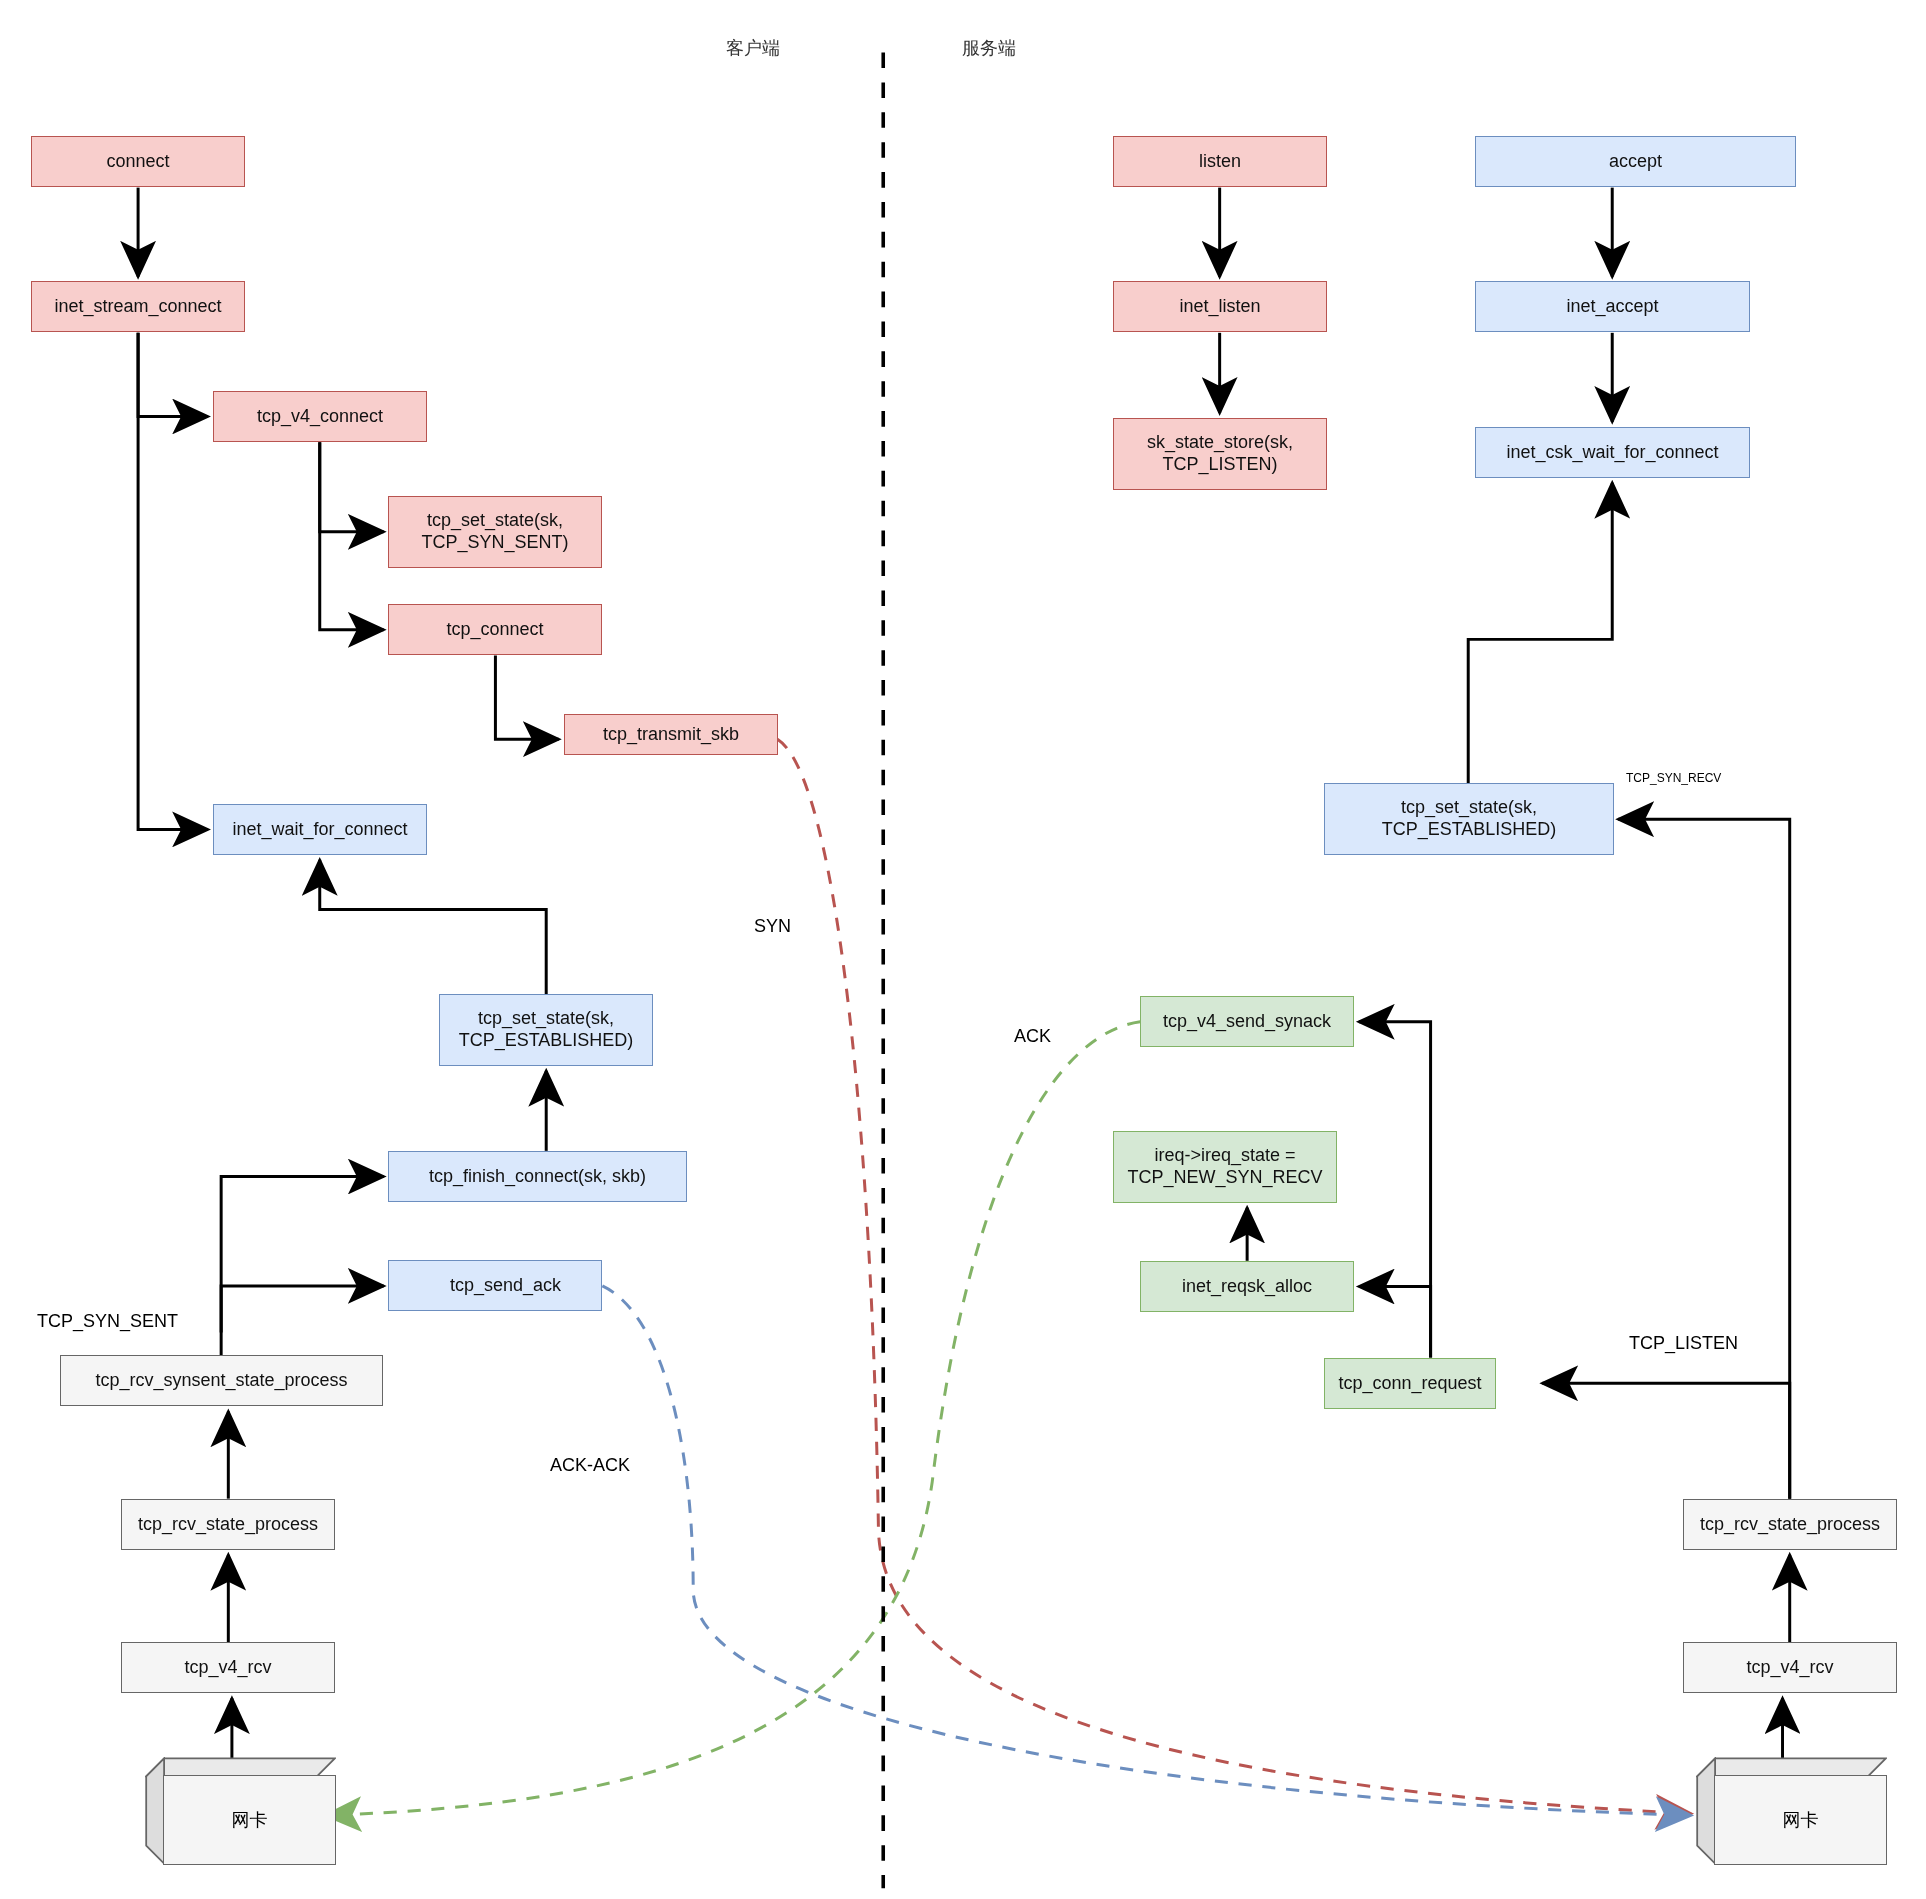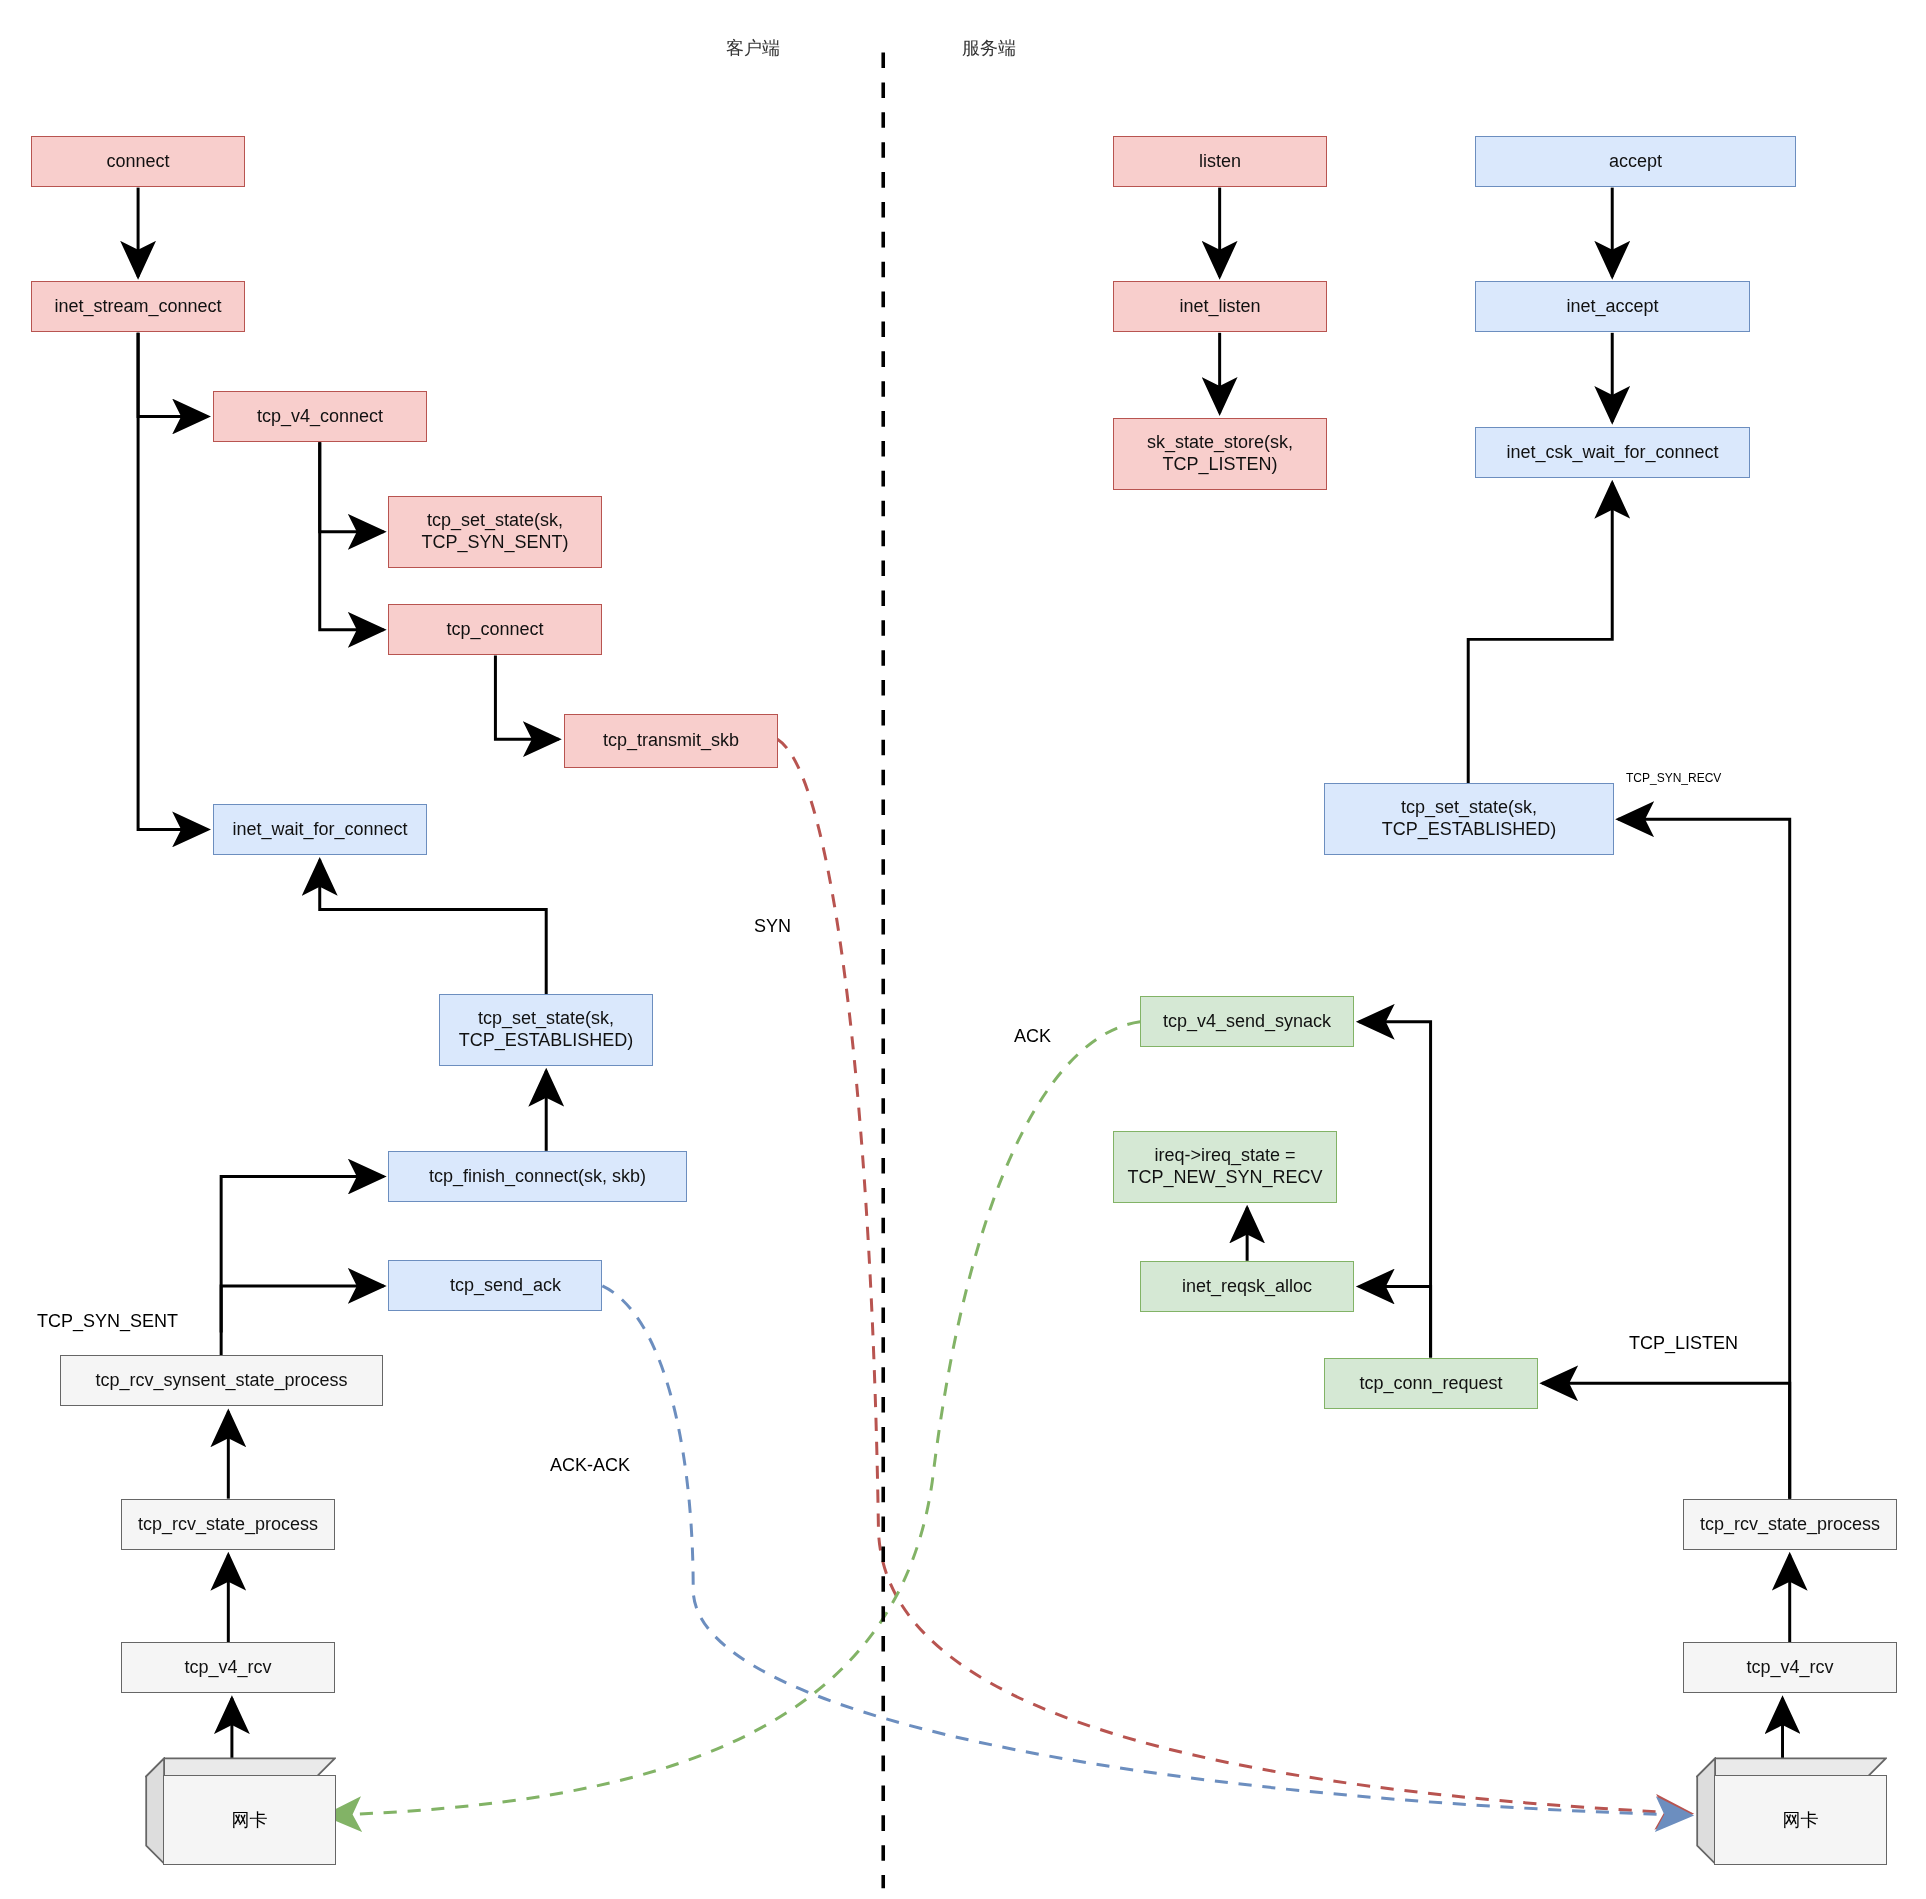--- a/index.html
+++ b/index.html
@@ -80,21 +80,21 @@
       <div class="hdr" style="left: 726px; top: 36px; font-size: 18px;">客户端</div>
       <div class="hdr" style="left: 962px; top: 36px; font-size: 18px;">服务端</div>
     </div>
   <div id="nodes-layer">
       <div class="node n-pink" style="left: 31px; top: 136px; width: 214px; height: 51px; font-size: 18px;">connect</div>
       <div class="node n-pink" style="left: 31px; top: 281px; width: 214px; height: 51px; font-size: 18px;">inet_stream_connect</div>
       <div class="node n-pink" style="left: 213px; top: 391px; width: 214px; height: 51px; font-size: 18px;">tcp_v4_connect</div>
       <div class="node n-pink" style="left: 388px; top: 496px; width: 214px; height: 72px; font-size: 18px;">tcp_set_state(sk,
 TCP_SYN_SENT)</div>
       <div class="node n-pink" style="left: 388px; top: 604px; width: 214px; height: 51px; font-size: 18px;">tcp_connect</div>
-      <div class="node n-pink" style="left: 564px; top: 714px; width: 214px; height: 54px; font-size: 18px;">tcp_transmit_skb</div>
+      <div class="node n-pink" style="left: 564px; top: 714px; width: 214px; height: 41px; font-size: 18px;">tcp_transmit_skb</div>
       <div class="node n-blue" style="left: 213px; top: 804px; width: 214px; height: 51px; font-size: 18px;">inet_wait_for_connect</div>
       <div class="node n-blue" style="left: 439px; top: 994px; width: 214px; height: 72px; font-size: 18px;">tcp_set_state(sk,
 TCP_ESTABLISHED)</div>
       <div class="node n-blue" style="left: 388px; top: 1151px; width: 299px; height: 51px; font-size: 18px;">tcp_finish_connect(sk, skb)</div>
       <div class="node n-blue" style="left: 388px; top: 1260px; width: 214px; height: 51px; font-size: 18px; padding-left: 21px;">tcp_send_ack</div>
       <div class="node n-gray" style="left: 60px; top: 1355px; width: 323px; height: 51px; font-size: 18px;">tcp_rcv_synsent_state_process</div>
       <div class="node n-gray" style="left: 121px; top: 1499px; width: 214px; height: 51px; font-size: 18px;">tcp_rcv_state_process</div>
       <div class="node n-gray" style="left: 121px; top: 1642px; width: 214px; height: 51px; font-size: 18px;">tcp_v4_rcv</div>
       <div class="node n-pink" style="left: 1113px; top: 136px; width: 214px; height: 51px; font-size: 18px;">listen</div>
       <div class="node n-pink" style="left: 1113px; top: 281px; width: 214px; height: 51px; font-size: 18px;">inet_listen</div>
@@ -102,21 +102,21 @@
 TCP_LISTEN)</div>
       <div class="node n-blue" style="left: 1475px; top: 136px; width: 321px; height: 51px; font-size: 18px; text-align: right;">accept</div>
       <div class="node n-blue" style="left: 1475px; top: 281px; width: 275px; height: 51px; font-size: 18px;">inet_accept</div>
       <div class="node n-blue" style="left: 1475px; top: 427px; width: 275px; height: 51px; font-size: 18px;">inet_csk_wait_for_connect</div>
       <div class="node n-blue" style="left: 1324px; top: 783px; width: 290px; height: 72px; font-size: 18px;">tcp_set_state(sk,
 TCP_ESTABLISHED)</div>
       <div class="node n-green" style="left: 1140px; top: 996px; width: 214px; height: 51px; font-size: 18px;">tcp_v4_send_synack</div>
       <div class="node n-green" style="left: 1113px; top: 1131px; width: 224px; height: 72px; font-size: 18px;">ireq-&gt;ireq_state =
 TCP_NEW_SYN_RECV</div>
       <div class="node n-green" style="left: 1140px; top: 1261px; width: 214px; height: 51px; font-size: 18px;">inet_reqsk_alloc</div>
-      <div class="node n-green" style="left: 1324px; top: 1358px; width: 214px; height: 51px; font-size: 18px;">tcp_conn_request</div>
+      <div class="node n-green" style="left: 1324px; top: 1358px; width: 172px; height: 51px; font-size: 18px;">tcp_conn_request</div>
       <div class="node n-gray" style="left: 1683px; top: 1499px; width: 214px; height: 51px; font-size: 18px;">tcp_rcv_state_process</div>
       <div class="node n-gray" style="left: 1683px; top: 1642px; width: 214px; height: 51px; font-size: 18px;">tcp_v4_rcv</div>
     </div>
   <div id="nics-layer">
       <div class="nic" style="left: 145px; top: 1757px; width: 191px; height: 108px;">
         <svg width="191" height="108" viewBox="0 0 320 180" style="position: absolute; left: 0px; top: 0px;">
           <path d="M2,32 L32,2 L318,2 L288,32 Z" fill="#eaeaea" stroke="#666" stroke-width="3"></path>
           <path d="M2,32 L2,148 L32,178 L32,2 Z" fill="#dddddd" stroke="#666" stroke-width="3"></path>
         </svg>
         <div class="face" style="font-size: 18px;">网卡</div>

